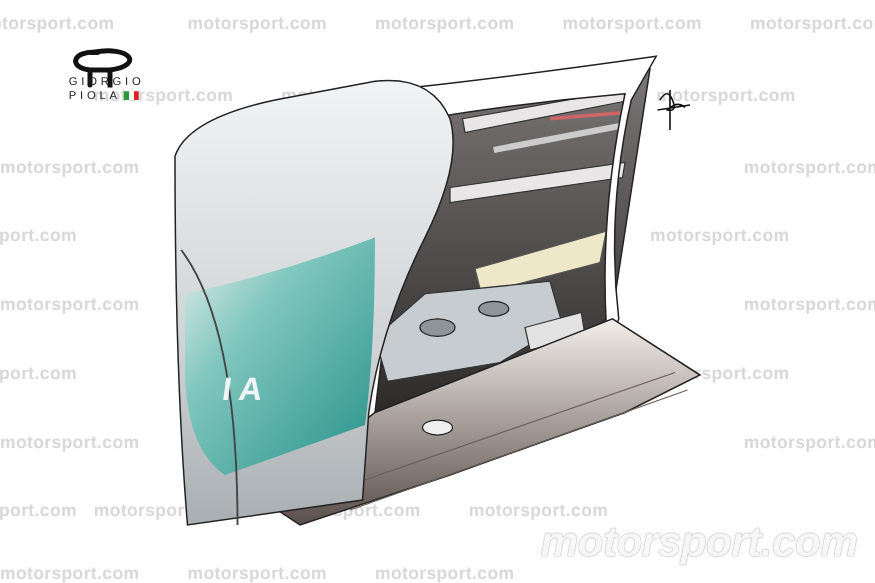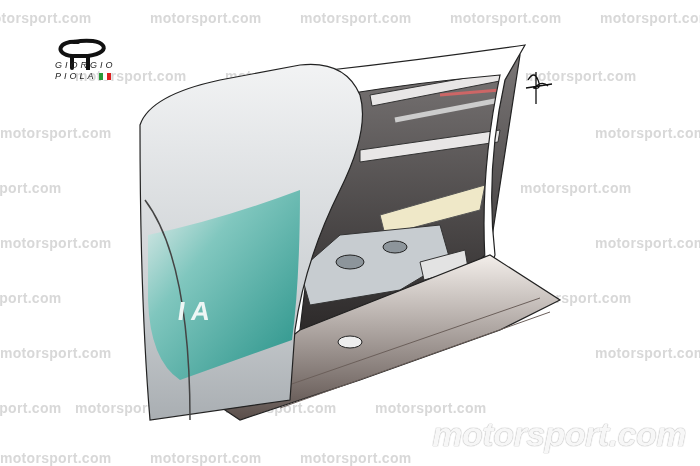--- a/index.html
+++ b/index.html
@@ -1,20 +1,20 @@
 <!DOCTYPE html>
 <html><head>
 <meta charset="utf-8">
 <style>
   html,body{margin:0;padding:0;}
   body{width:700px;height:466px;overflow:hidden;background:#fff;position:relative;font-family:"Liberation Sans",sans-serif;}
   .wm-layer{position:absolute;inset:0;pointer-events:none;}
   .wm{position:absolute;font-weight:bold;font-size:14px;color:#d8d8d8;letter-spacing:.3px;white-space:nowrap;}
   .logo{position:absolute;left:48px;top:20px;width:80px;height:68px;}
-  .logo-text{position:absolute;left:55px;top:60px;font-size:9px;letter-spacing:3px;color:#222;line-height:11px;font-style:italic;}
+  .logo-text{position:absolute;left:55px;top:60px;font-size:9px;letter-spacing:3px;color:#222;line-height:11px;}
   .flag{display:inline-block;width:12px;height:7px;vertical-align:middle;margin-left:2px;background:linear-gradient(90deg,#2a9a3a 0 33%,#fff 33% 66%,#d22 66% 100%);}
   .illus{position:absolute;left:0;top:0;}
   .brand{position:absolute;right:14px;bottom:12px;font-size:34px;font-weight:bold;color:rgba(255,255,255,.9);
     text-shadow:0 0 1px #aaa,0 0 1px #aaa;font-style:italic;letter-spacing:-.5px;}
 </style>
 </head>
 <body>
 
 <div class="wm-layer">
   <span class="wm" style="left:-20px;top:10px">motorsport.com</span>

